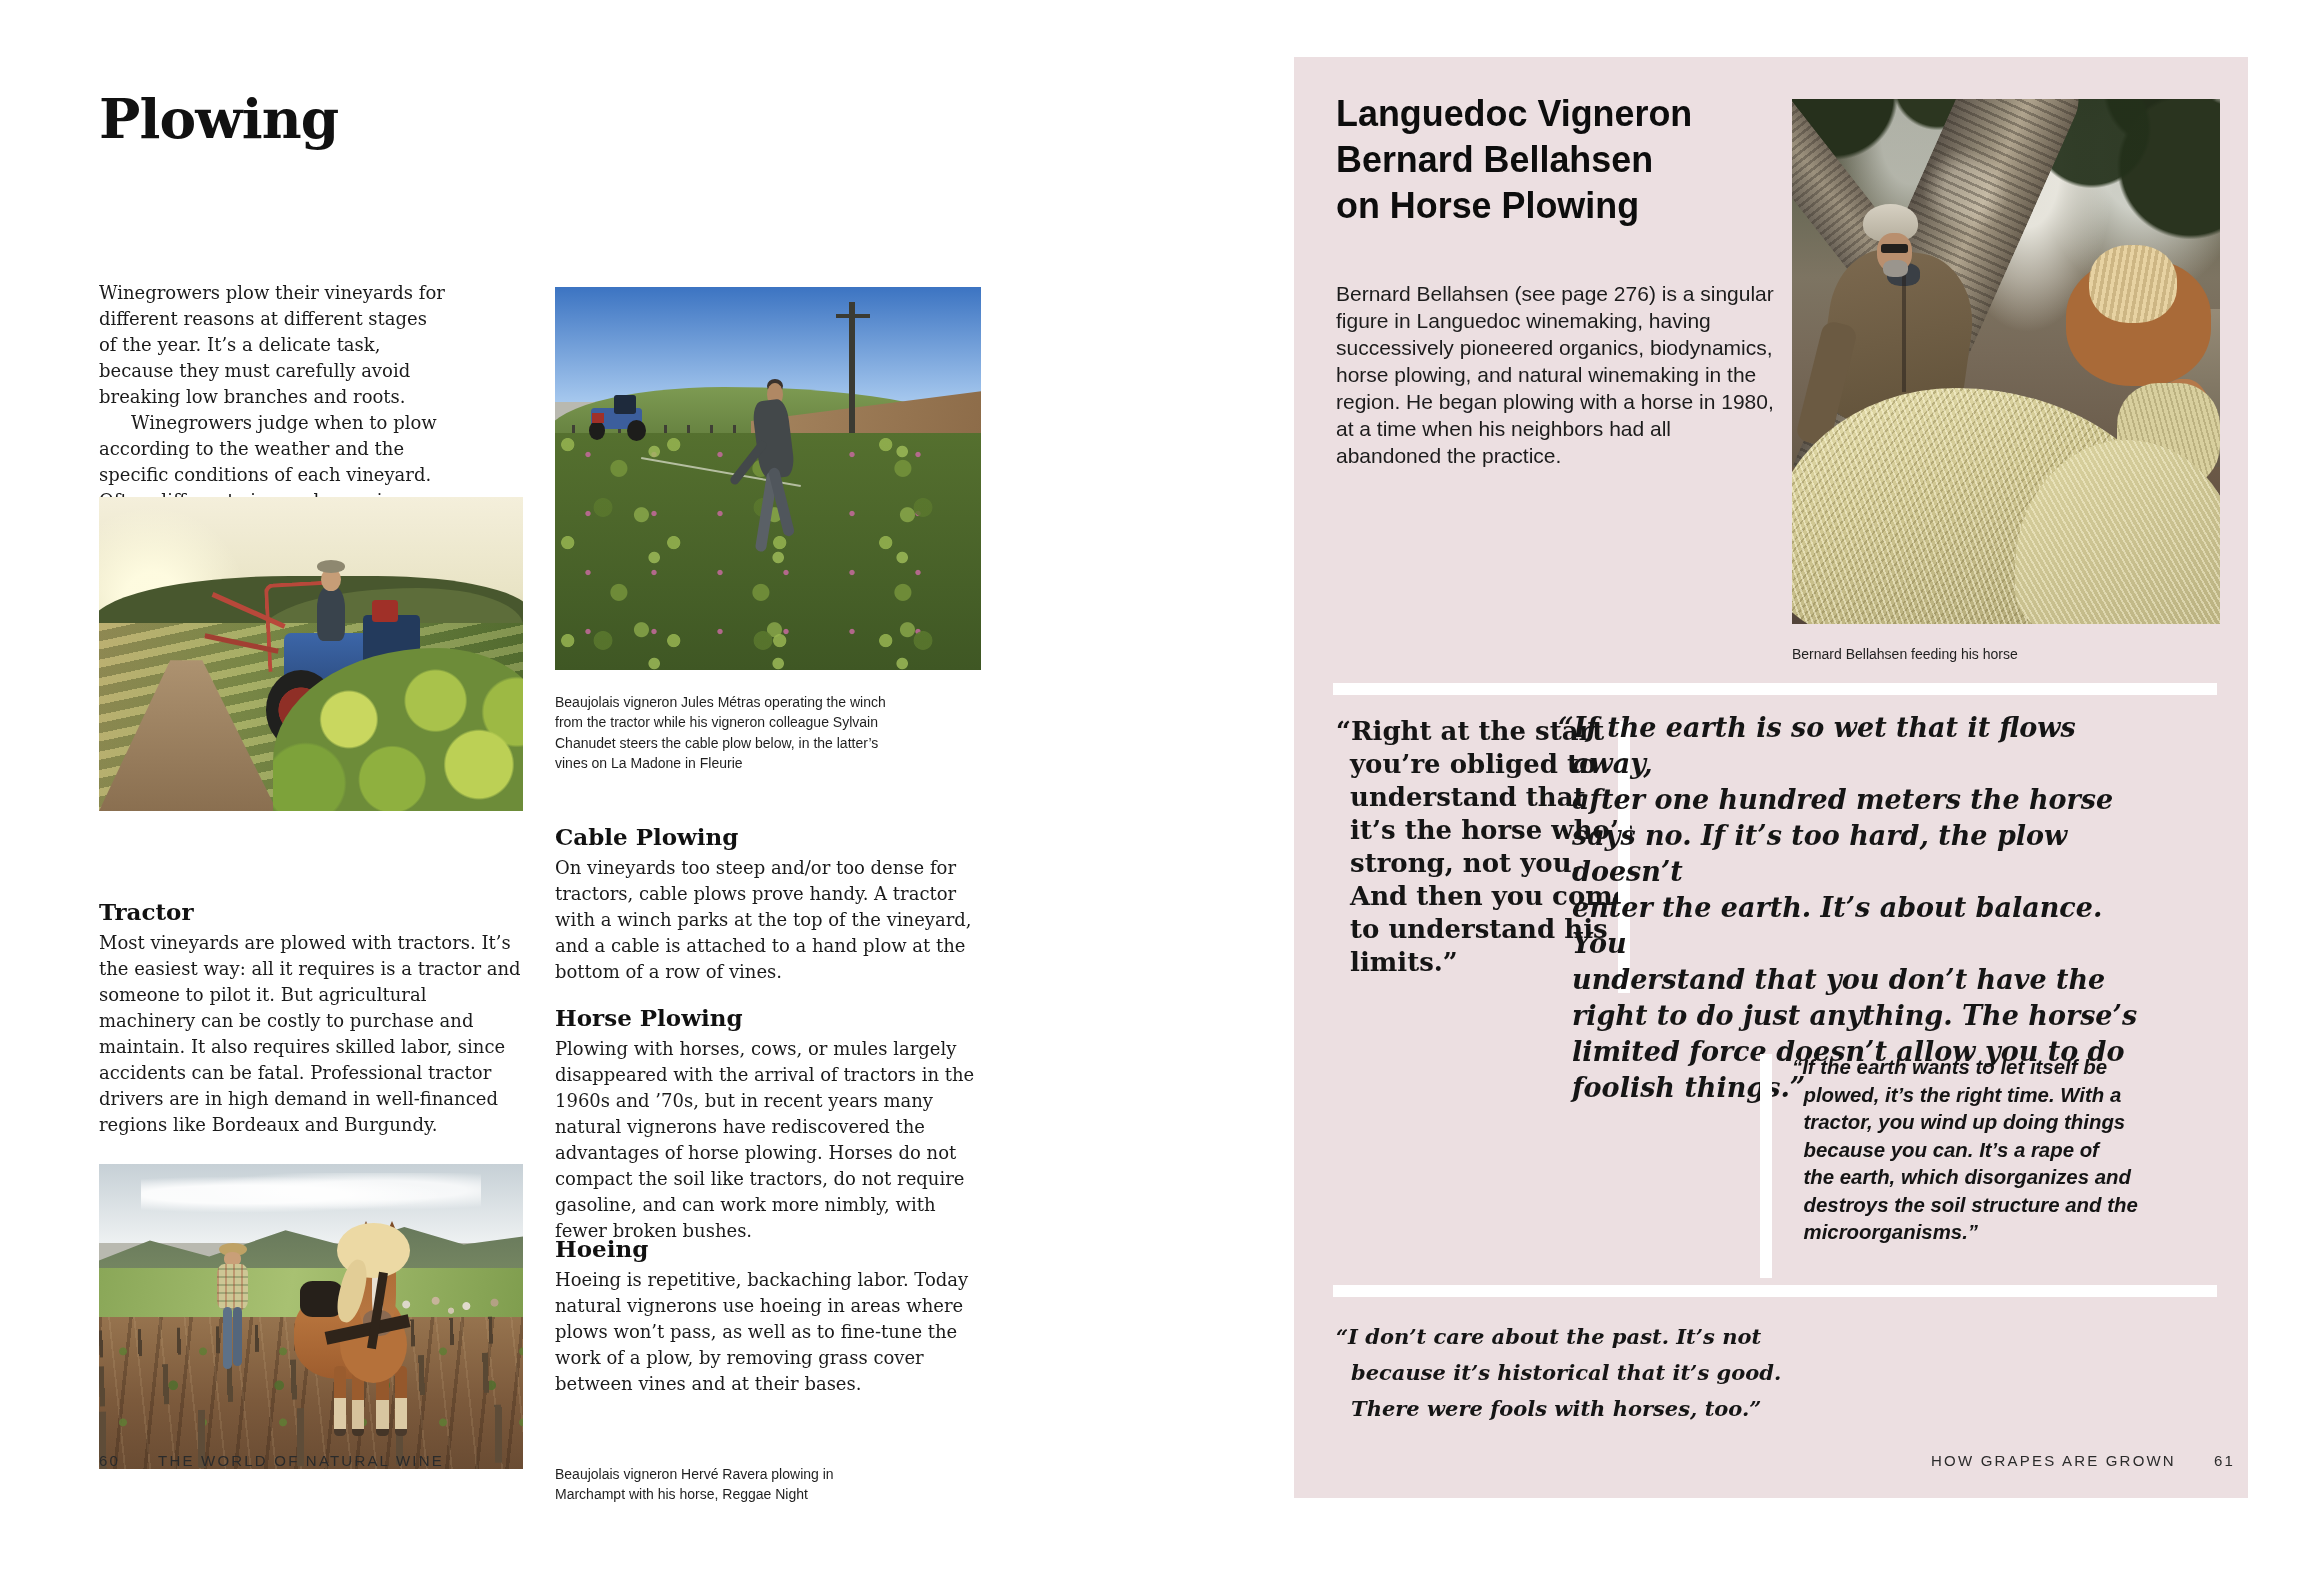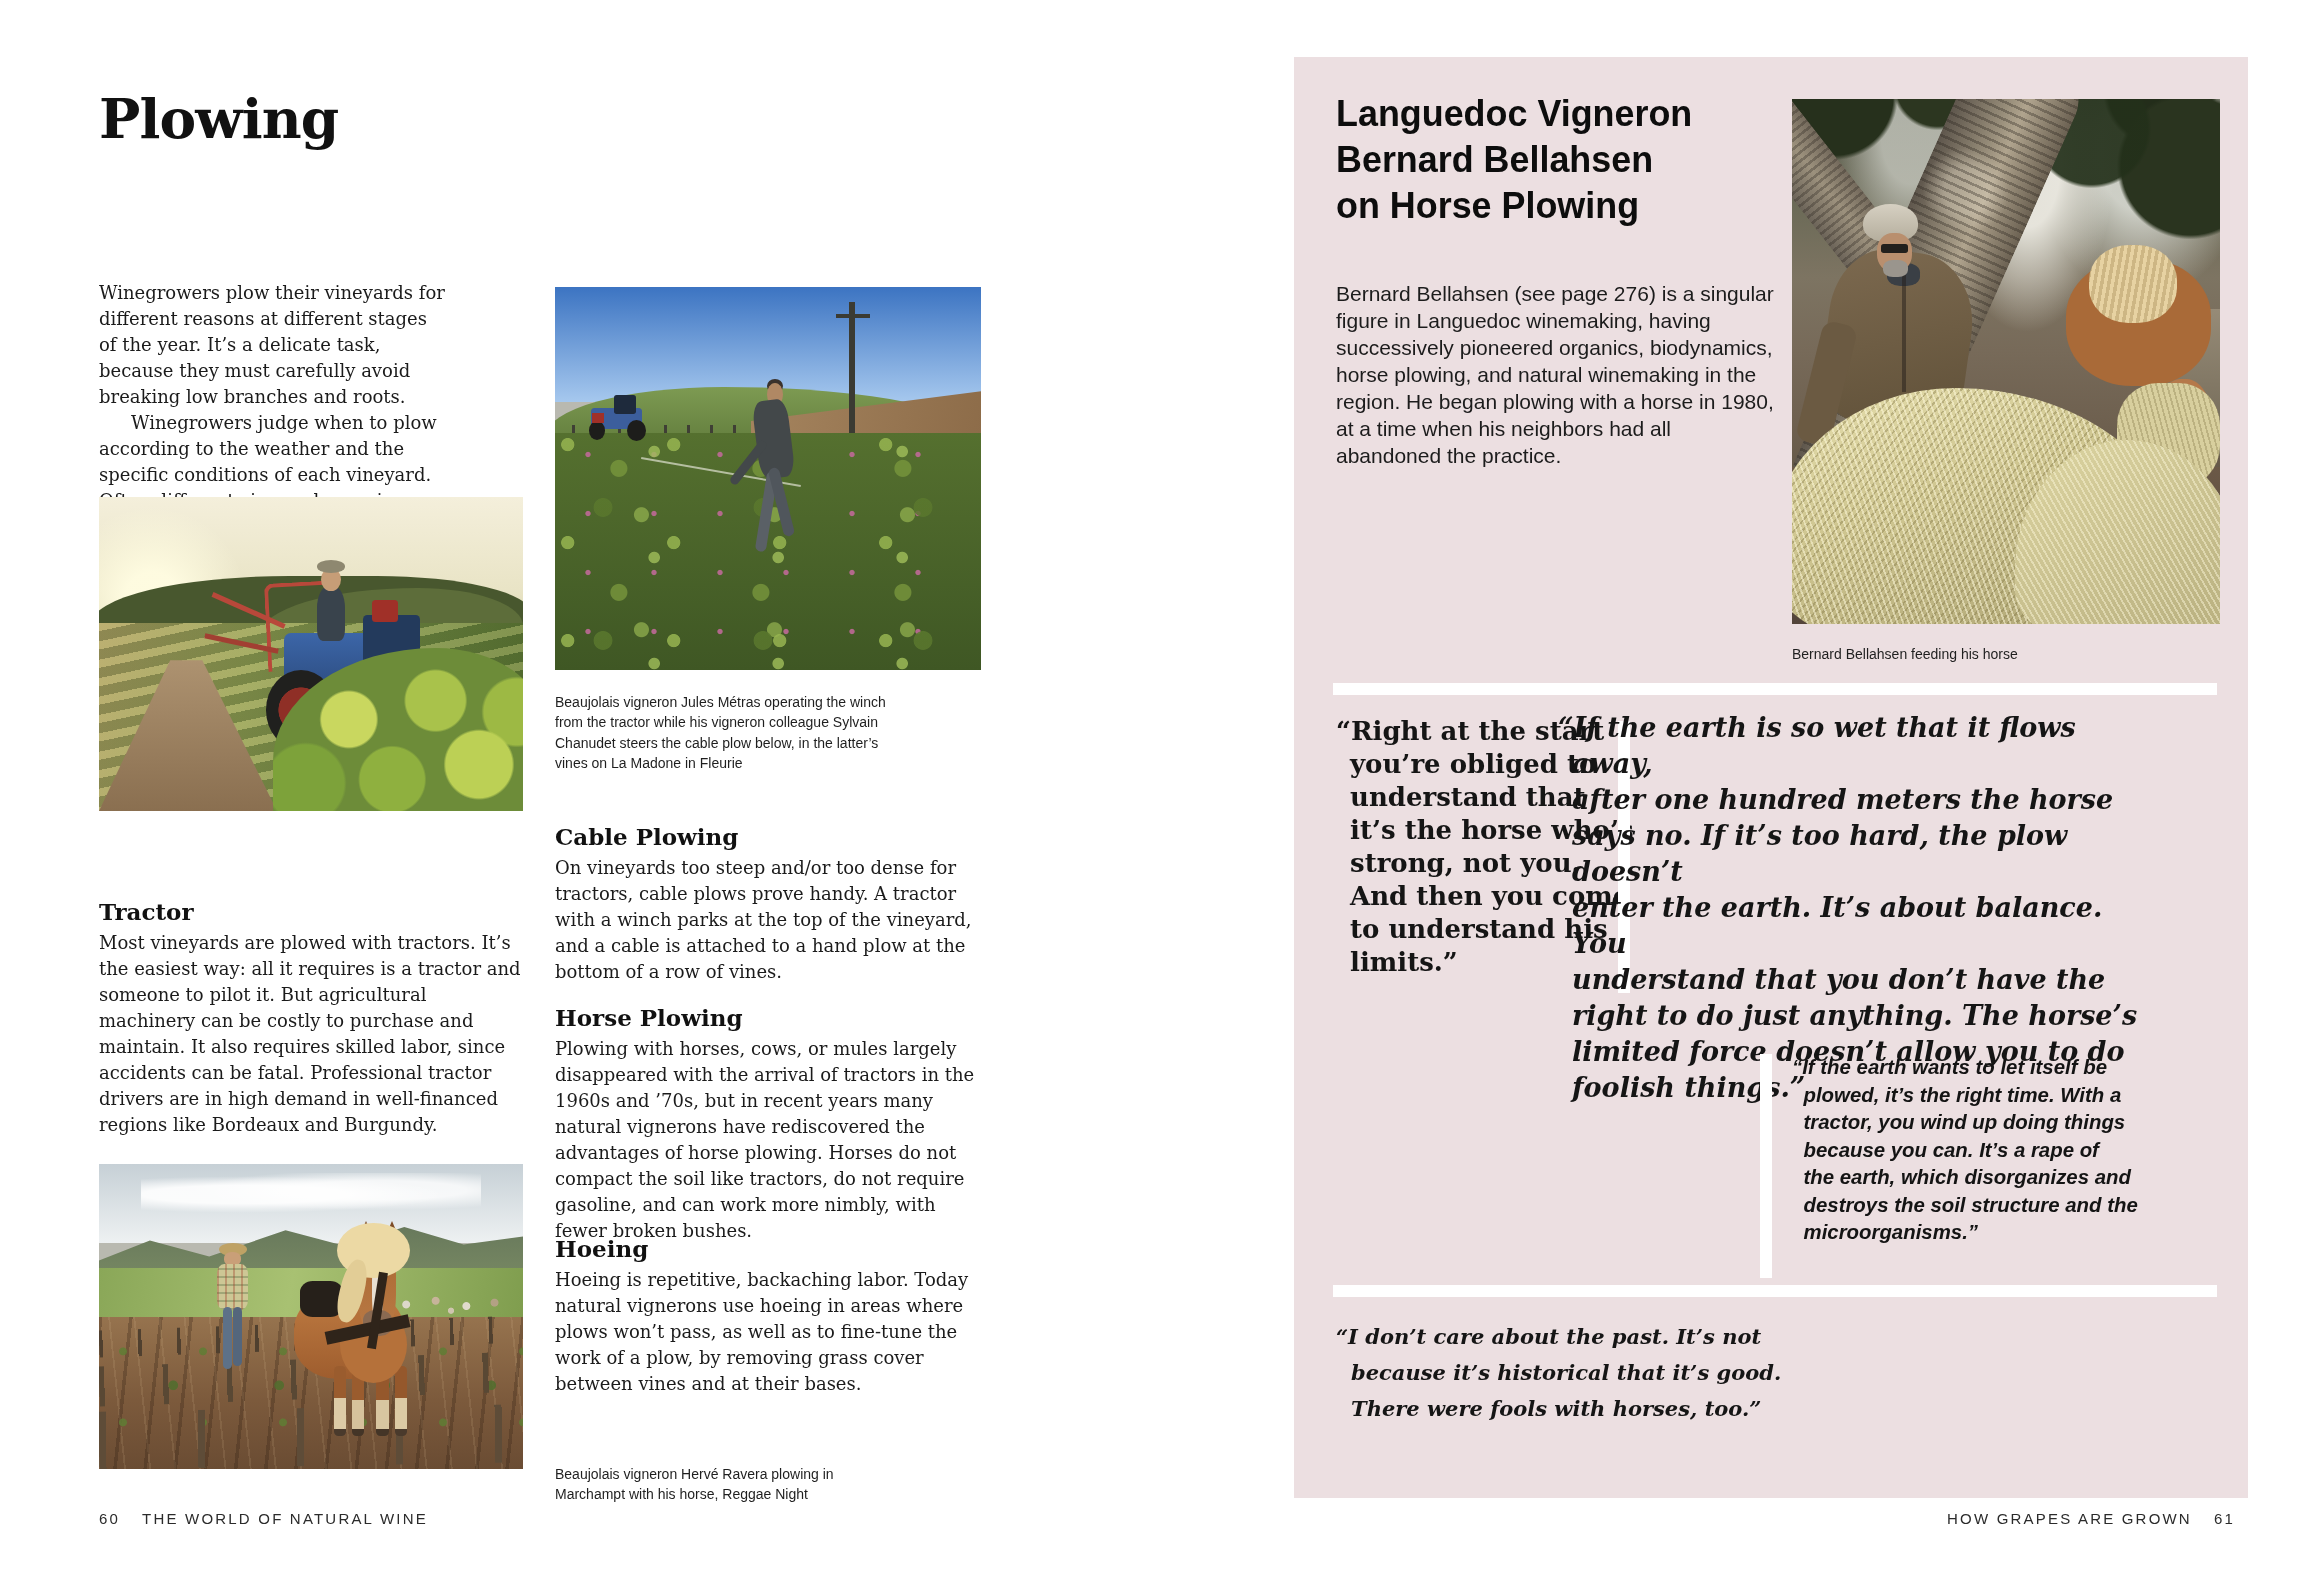--- a/index.html
+++ b/index.html
@@ -46,21 +46,21 @@
   .q1{left:1336px;top:715px;width:306px;font-family:"DejaVu Serif",serif;font-weight:bold;
       font-size:26px;line-height:33px;color:#151515;}
   .q2{left:1558px;top:710px;width:577px;font-family:"DejaVu Serif",serif;font-weight:bold;font-style:italic;
       font-size:27px;line-height:36px;color:#151515;}
   .q3{left:1336px;top:1058px;width:421px;font-size:19.5px;line-height:27px;color:#1c1c1c;padding-left:10.6px;text-indent:-10.6px;}
   .q4{left:1792px;top:1054px;width:424px;font-weight:bold;font-style:italic;font-size:20.4px;line-height:27.5px;color:#141414;padding-left:11.5px;text-indent:-11.5px;}
   .q5{left:1336px;top:1319px;width:799px;font-family:"DejaVu Serif",serif;font-weight:bold;font-style:italic;
       font-size:21px;line-height:36px;color:#151515;padding-left:15px;text-indent:-15px;}
 
   
-  .footer{top:1510px;font-size:15px;letter-spacing:2.2px;color:#2b2b2b;display:flex;gap:22px;align-items:center;}
+  .footer{top:1452px;font-size:15px;letter-spacing:2.2px;color:#2b2b2b;display:flex;gap:38px;align-items:center;}
   .f-left{left:99px;}
   .f-right{right:92px;}
 
   
   .photo{position:absolute;overflow:hidden;background:#b9b9b0;}
   .photo *{position:absolute;}
   .p1{left:99px;top:497px;width:424px;height:314px;}
   .p2{left:555px;top:287px;width:426px;height:383px;}
   .p3{left:99px;top:1164px;width:424px;height:305px;}
   .p4{left:1792px;top:99px;width:428px;height:525px;}

